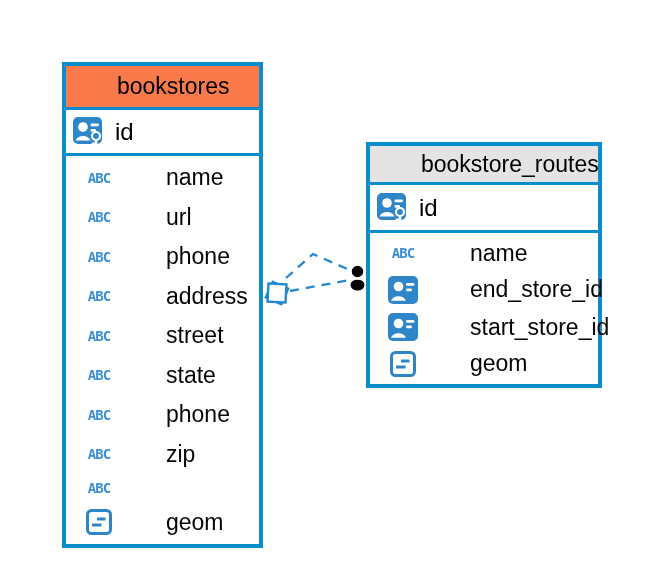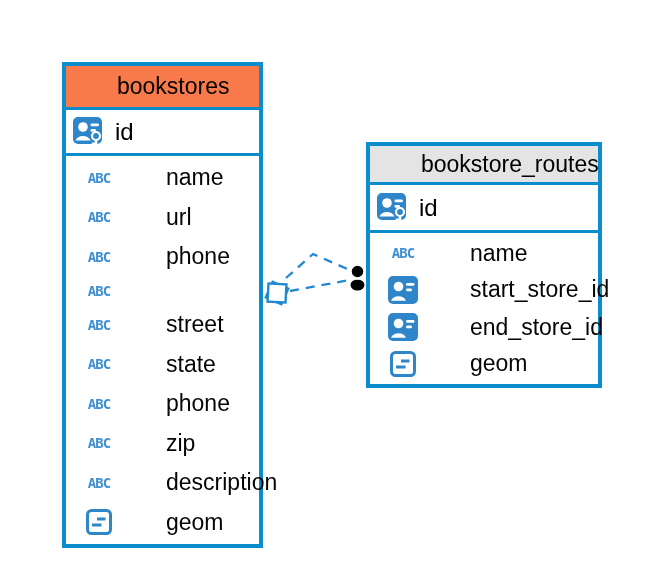--- a/index.html
+++ b/index.html
@@ -95,20 +95,21 @@
       <div class="col-row">
         <span class="icon-cell">
             <span class="abc">ABC</span>
           </span>
         <span class="col-name">phone</span>
       </div>
       <div class="col-row">
         <span class="icon-cell">
             <span class="abc">ABC</span>
           </span>
+        <span class="col-name">address</span>
       </div>
       <div class="col-row">
         <span class="icon-cell">
             <span class="abc">ABC</span>
           </span>
         <span class="col-name">street</span>
       </div>
       <div class="col-row">
         <span class="icon-cell">
             <span class="abc">ABC</span>
@@ -124,21 +125,20 @@
       <div class="col-row">
         <span class="icon-cell">
             <span class="abc">ABC</span>
           </span>
         <span class="col-name">zip</span>
       </div>
       <div class="col-row">
         <span class="icon-cell">
             <span class="abc">ABC</span>
           </span>
-        <span class="col-name">description</span>
       </div>
       <div class="col-row">
         <span class="icon-cell">
           <svg width="26" height="26" viewBox="0 0 26 26">
             <rect x="1.5" y="1.5" width="23" height="23" rx="4" fill="none" stroke="#2e86c8" stroke-width="3"></rect>
             <rect x="11" y="8.5" width="8.5" height="3" fill="#2e86c8"></rect>
             <rect x="6" y="14.5" width="9.5" height="3" fill="#2e86c8"></rect>
           </svg>
         </span>
         <span class="col-name">geom</span>
@@ -186,33 +186,33 @@
       <div class="col-row">
         <span class="icon-cell">
           <svg width="30" height="28" viewBox="0 0 30 28">
             <rect width="30" height="28" rx="5" fill="#2e86c8"></rect>
             <circle cx="10.5" cy="10.5" r="4.8" fill="#fff"></circle>
             <path d="M3 24.8 a 8 7 0 0 1 15 0 z" fill="#fff"></path>
             <rect x="18" y="7" width="8.5" height="2.8" rx="1.4" fill="#fff"></rect>
             <rect x="18" y="12.5" width="6" height="2.8" rx="1.4" fill="#fff"></rect>
           </svg>
         </span>
-        <span class="col-name">start_store_id</span>
+        <span class="col-name">end_store_id</span>
       </div>
       <div class="col-row">
         <span class="icon-cell">
           <svg width="30" height="28" viewBox="0 0 30 28">
             <rect width="30" height="28" rx="5" fill="#2e86c8"></rect>
             <circle cx="10.5" cy="10.5" r="4.8" fill="#fff"></circle>
             <path d="M3 24.8 a 8 7 0 0 1 15 0 z" fill="#fff"></path>
             <rect x="18" y="7" width="8.5" height="2.8" rx="1.4" fill="#fff"></rect>
             <rect x="18" y="12.5" width="6" height="2.8" rx="1.4" fill="#fff"></rect>
           </svg>
         </span>
-        <span class="col-name">end_store_id</span>
+        <span class="col-name">start_store_id</span>
       </div>
       <div class="col-row">
         <span class="icon-cell">
           <svg width="26" height="26" viewBox="0 0 26 26">
             <rect x="1.5" y="1.5" width="23" height="23" rx="4" fill="none" stroke="#2e86c8" stroke-width="3"></rect>
             <rect x="11" y="8.5" width="8.5" height="3" fill="#2e86c8"></rect>
             <rect x="6" y="14.5" width="9.5" height="3" fill="#2e86c8"></rect>
           </svg>
         </span>
         <span class="col-name">geom</span>

